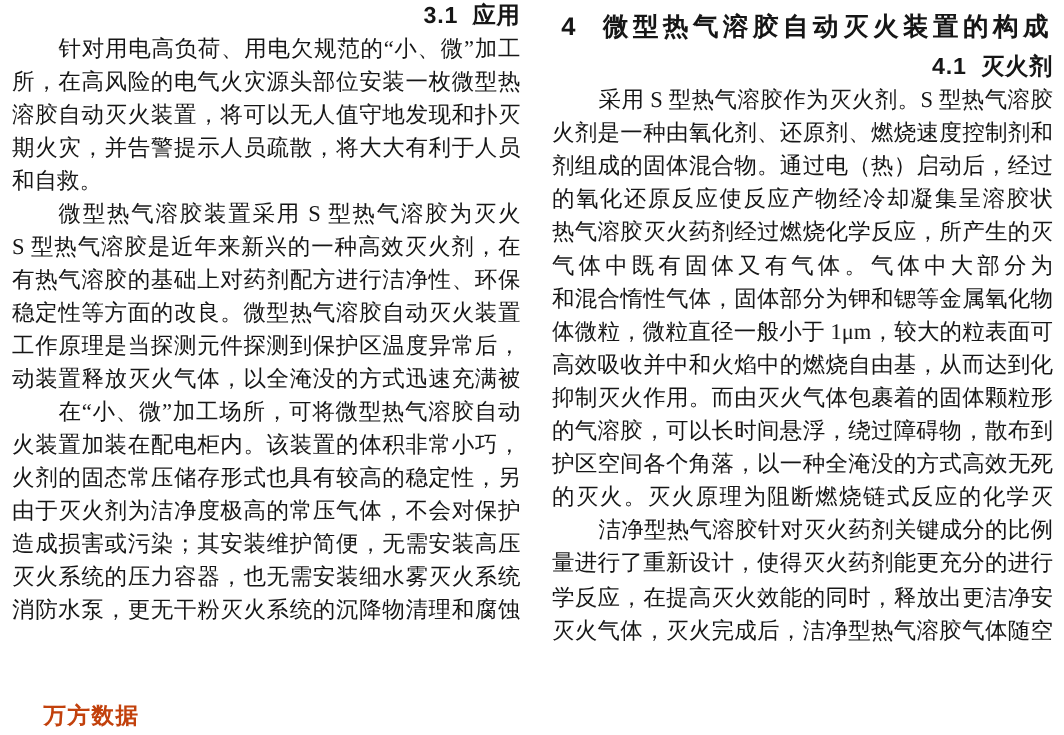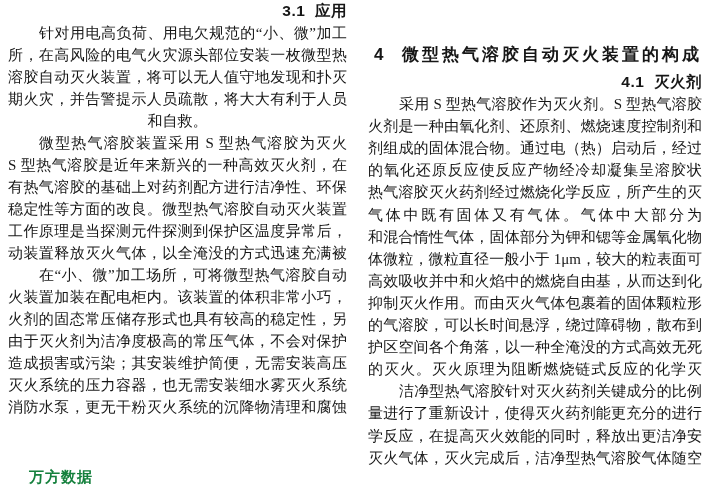--- a/index.html
+++ b/index.html
@@ -21,21 +21,20 @@
   }
   #left-col {
     left: 8px;
     top: 0px;
     width: 339px;
   }
   #right-col {
     left: 368px;
     top: 4px;
     width: 334px;
-    margin-top: 37px;
   }
   .row {
     height: 22px;
     line-height: 22px;
     font-size: 15px;
     overflow: hidden;
     white-space: nowrap;
     text-align: right;
   }
   #right-col .row {
@@ -47,21 +46,21 @@
     text-align-last: justify;
     white-space: normal;
   }
   .body-indent {
     text-align: justify;
     text-align-last: justify;
     text-indent: 31px;
     white-space: normal;
   }
   .body-end {
-    text-align: center;
+    text-align: left;
   }
   .heading {
     font-family: "Liberation Sans", "DejaVu Sans", sans-serif;
     font-weight: 700;
     font-size: 15.5px;
     white-space: pre;
     letter-spacing: 0.5px;
   }
   #right-col .chapter {
     font-family: "Liberation Sans", "DejaVu Sans", sans-serif;
@@ -73,21 +72,21 @@
     white-space: pre;
   }
   .footer-mark {
     position: absolute;
     left: 29px;
     top: 468px;
     font-family: "Liberation Sans", "DejaVu Sans", sans-serif;
     font-weight: 700;
     font-size: 15px;
     letter-spacing: 1px;
-    color: #15803d;
+    color: #c2410c;
   }
 </style>
 </head>
 <body>
 
 <div class="page">
   <div class="col" id="left-col">
       <div class="row heading">3.1  应用</div>
       <div class="row body-indent">针对用电高负荷、用电欠规范的“小、微”加工场</div>
       <div class="row body">所，在高风险的电气火灾源头部位安装一枚微型热气</div>

